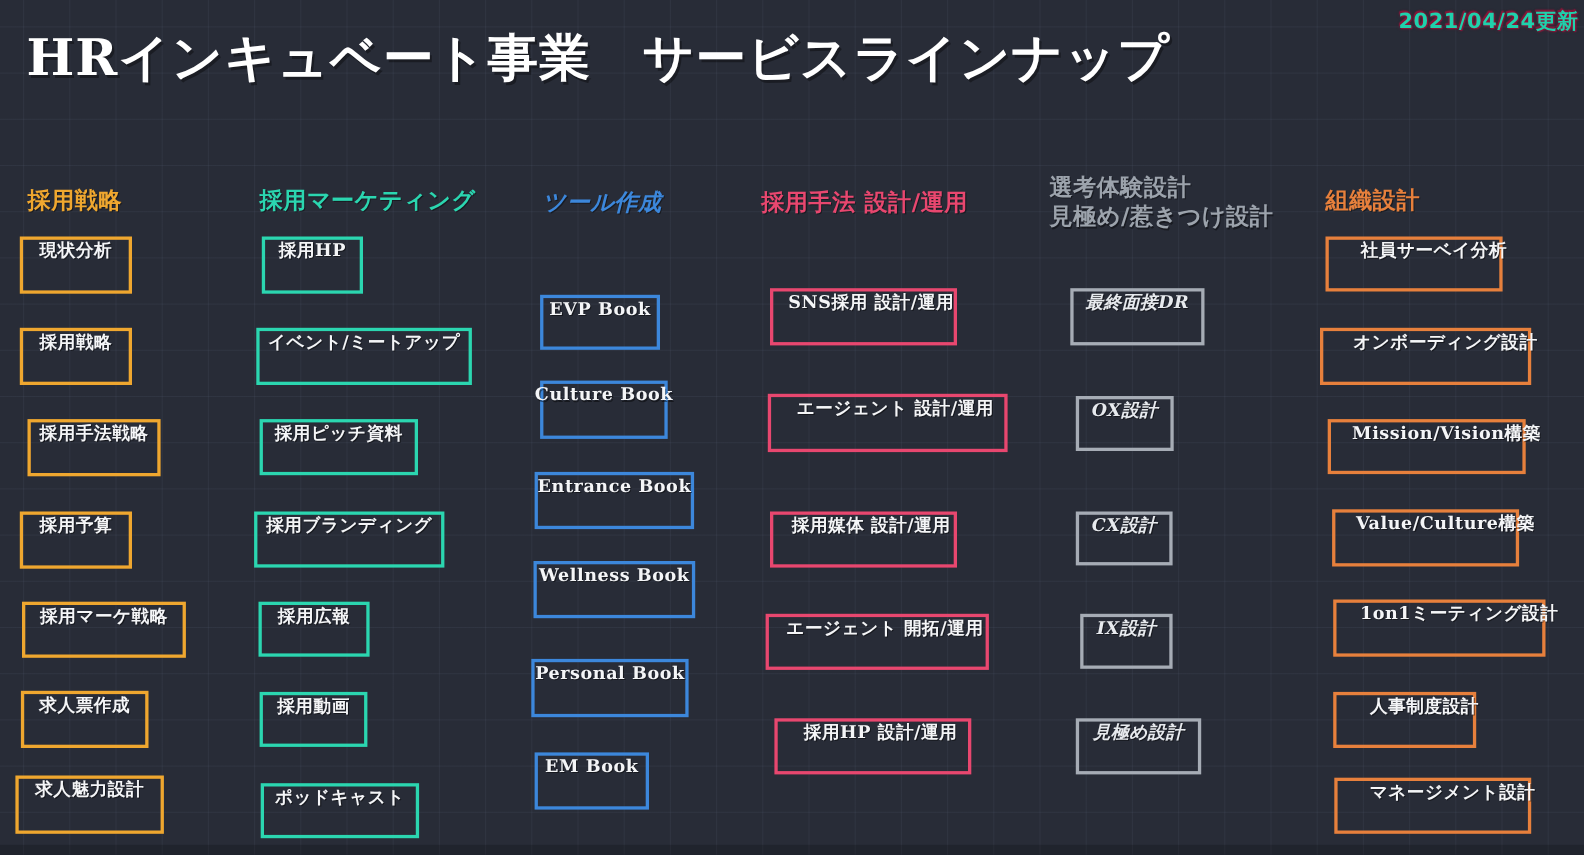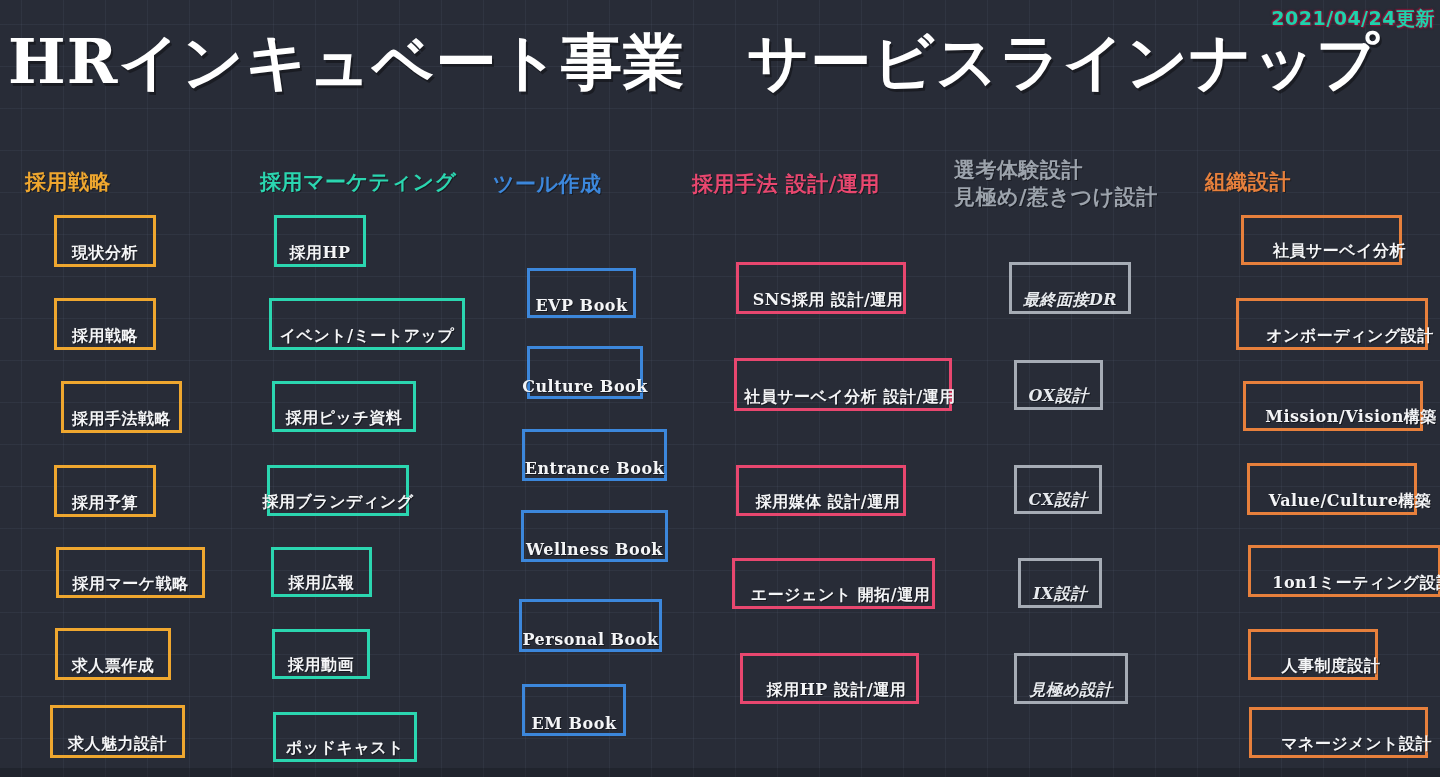--- a/index.html
+++ b/index.html
@@ -8,50 +8,49 @@
     background-color:#282c37;
     background-image:
       linear-gradient(rgba(150,168,200,0.07) 1px, transparent 1px),
       linear-gradient(90deg, rgba(150,168,200,0.07) 1px, transparent 1px);
     background-size:42px 42px;
     background-position:21px 24px;
     font-family:"DejaVu Serif","Liberation Serif",serif;
   }
   .bottom-band{position:absolute;left:0;bottom:0;width:100%;height:9px;background:rgba(0,0,0,0.18);}
   .title{
-    position:absolute;left:8px;top:22px;margin:0;
-    font-size:61px;font-weight:800;color:#ffffff;letter-spacing:1px;
+    position:absolute;left:24px;top:22px;margin:0;
+    font-size:46px;font-weight:800;color:#ffffff;letter-spacing:1px;
     text-shadow:2px 3px 0 rgba(0,0,0,0.35);
     white-space:nowrap;
   }
   .updated{
     position:absolute;top:6px;right:5px;
     font-family:"DejaVu Sans","Liberation Sans",sans-serif;
     font-size:19px;font-weight:800;color:#1fd1ac;letter-spacing:0.5px;
     text-shadow:1px 1px 1px #8a1538,-1px -1px 1px #8a1538,0 0 3px rgba(138,21,56,0.9);
     white-space:nowrap;
   }
   .colhead{
     position:absolute;font-size:21px;font-weight:800;letter-spacing:0.5px;
     white-space:pre-line;line-height:27px;
     text-shadow:1px 1px 0 rgba(0,0,0,0.4);
   }
   .box{
     position:absolute;box-sizing:border-box;border:3px solid #fff;
-    display:flex;align-items:flex-end;justify-content:center;
+    display:flex;align-items:flex-start;justify-content:center;
     background:transparent;
-    margin-left:36px;
   }
   .box span{
     font-size:16px;font-weight:800;color:#f4f5f7;letter-spacing:0.5px;
     text-shadow:1px 1px 0 rgba(0,0,0,0.45);white-space:nowrap;
   }
   .c1.colhead{color:#efa72f;} .c1.box{border-color:#efa72f;}
-  .c2.colhead{color:#2bd6b0;margin-left:24px;} .c2.box{border-color:#2bd6b0;}
-  .c3.colhead{color:#3c87db;} .c3.box{border-color:#3c87db;}
+  .c2.colhead{color:#2bd6b0;} .c2.box{border-color:#2bd6b0;}
+  .c3.colhead{color:#3c87db;font-style:italic;} .c3.box{border-color:#3c87db;}
   .c4.colhead{color:#e8476f;} .c4.box{border-color:#e8476f;padding-left:14px;}
   .c5.colhead{color:#9ca3ac;} .c5.box{border-color:#a6acb5;font-style:italic;}
   .c5.box span{color:#e7eaee;}
   .c6.colhead{color:#e7803c;} .c6.box{border-color:#e7803c;padding-left:36px;}
 </style>
 </head>
 <body>
 
 <div class="stage">
 
@@ -87,21 +86,21 @@
     <div class="colhead c2" style="left:236px;top:168px">採用マーケティング</div>
     <div class="box c2" style="left:238px;top:215px;width:92px;height:52px">
         <span>採用HP</span>
       </div>
     <div class="box c2" style="left:233px;top:298px;width:196px;height:52px">
         <span>イベント/ミートアップ</span>
       </div>
     <div class="box c2" style="left:236px;top:381px;width:144px;height:51px">
         <span>採用ピッチ資料</span>
       </div>
-    <div class="box c2" style="left:231px;top:465px;width:142px;height:51px">
+    <div class="box c2" style="left:231px;top:465px;width:173px;height:51px">
         <span>採用ブランディング</span>
       </div>
     <div class="box c2" style="left:235px;top:547px;width:101px;height:50px">
         <span>採用広報</span>
       </div>
     <div class="box c2" style="left:236px;top:629px;width:98px;height:50px">
         <span>採用動画</span>
       </div>
     <div class="box c2" style="left:237px;top:712px;width:144px;height:50px">
         <span>ポッドキャスト</span>
@@ -129,21 +128,21 @@
         <span>EM Book</span>
       </div>
   </div>
 
   <div>
     <div class="colhead c4" style="left:692px;top:170px">採用手法 設計/運用</div>
     <div class="box c4" style="left:700px;top:262px;width:170px;height:52px">
         <span>SNS採用 設計/運用</span>
       </div>
     <div class="box c4" style="left:698px;top:358px;width:218px;height:53px">
-        <span>社員サーベイ分析 設計/運用</span>
+        <span>エージェント 設計/運用</span>
       </div>
     <div class="box c4" style="left:700px;top:465px;width:170px;height:51px">
         <span>採用媒体 設計/運用</span>
       </div>
     <div class="box c4" style="left:696px;top:558px;width:203px;height:51px">
         <span>エージェント 開拓/運用</span>
       </div>
     <div class="box c4" style="left:704px;top:653px;width:179px;height:51px">
         <span>採用HP 設計/運用</span>
       </div>

